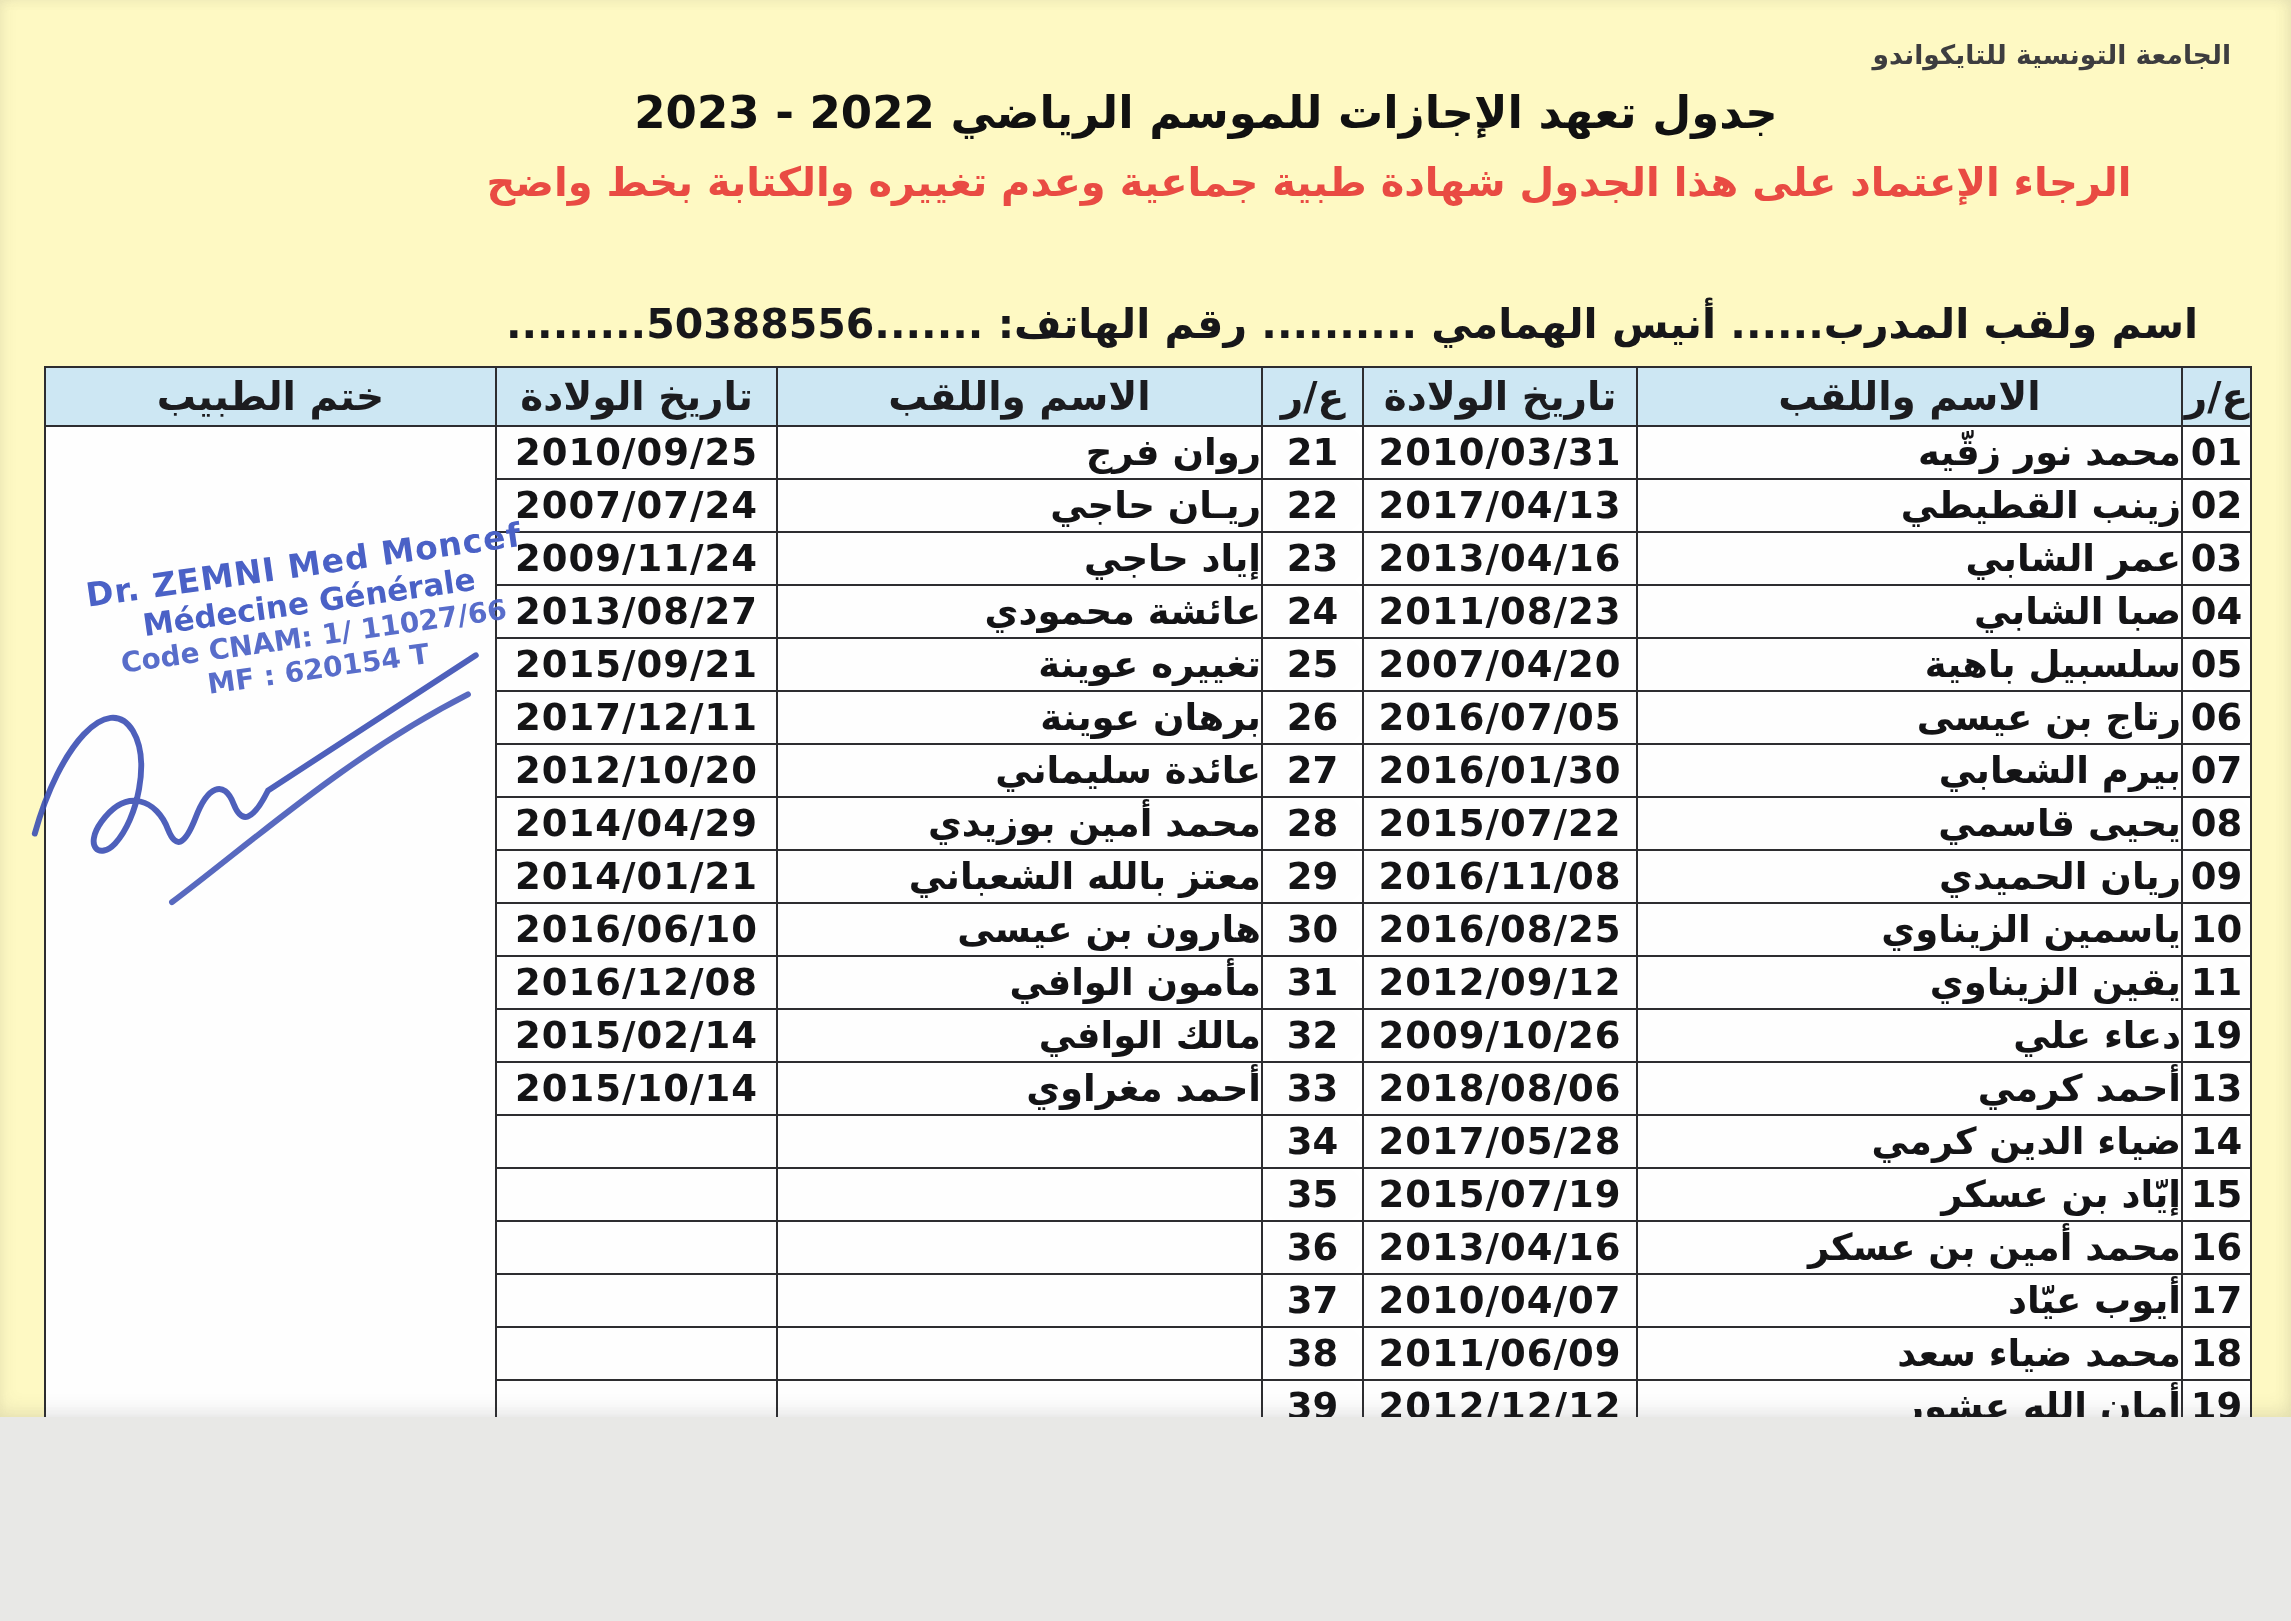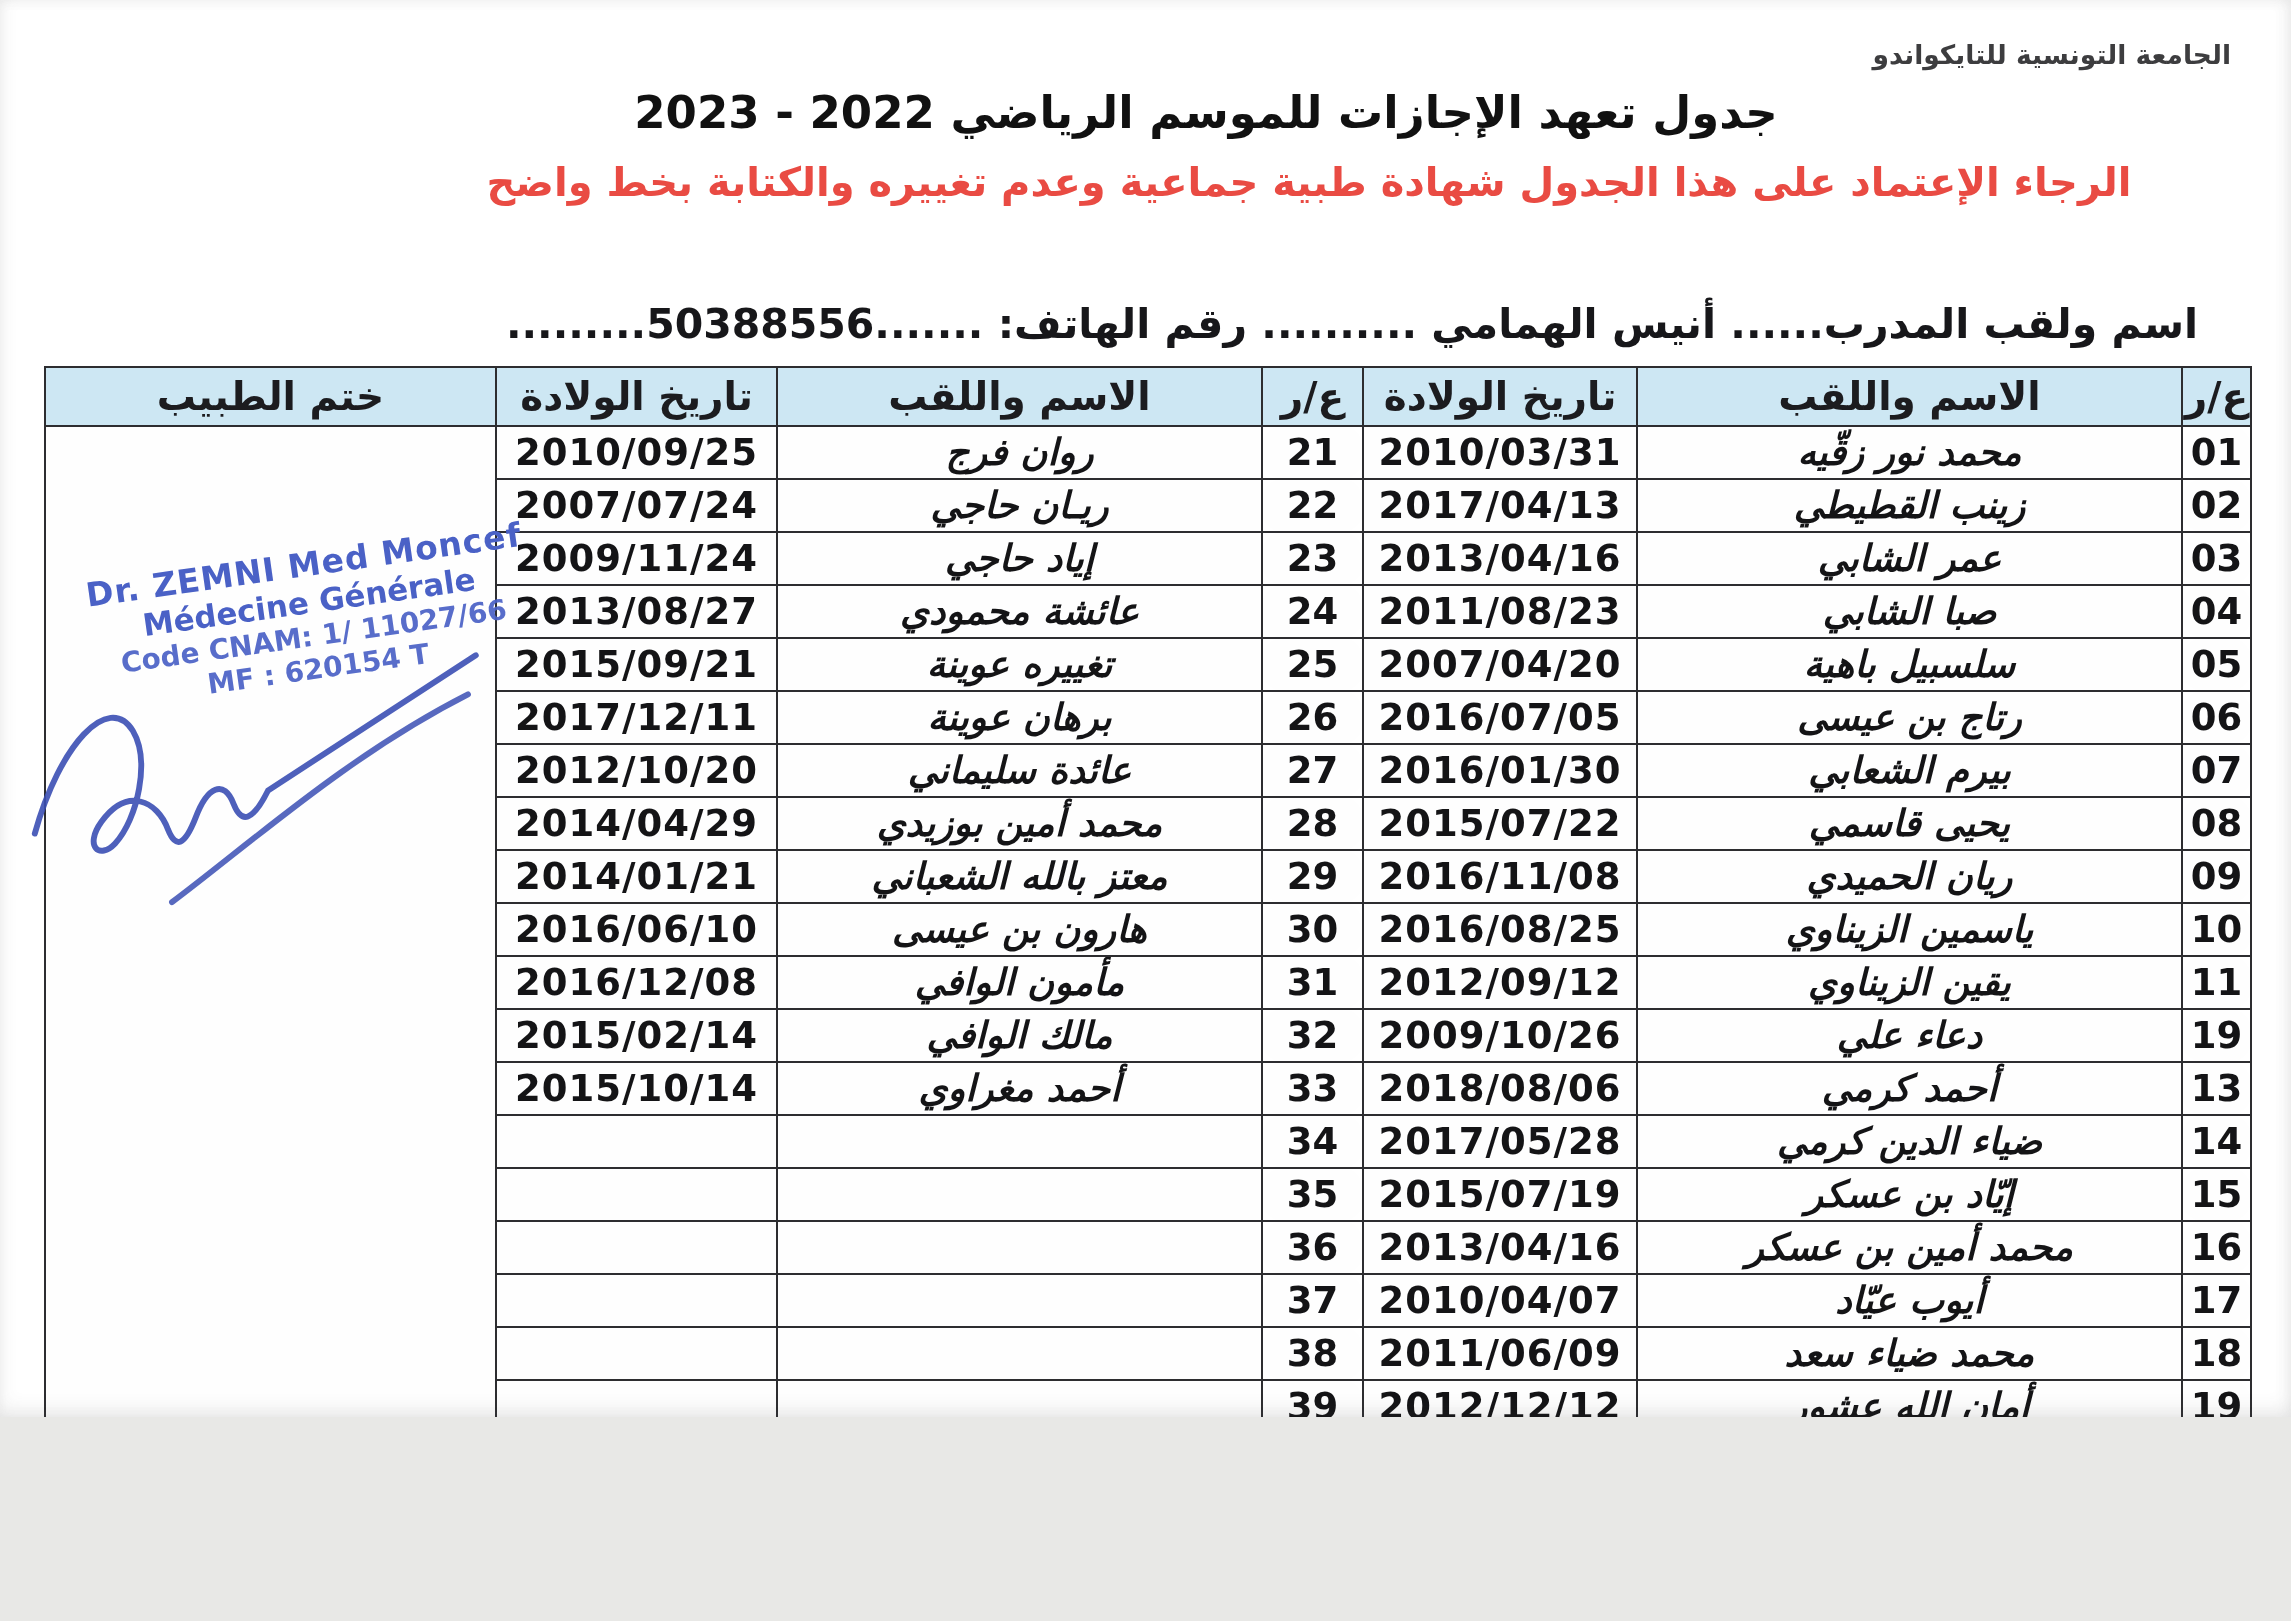--- a/index.html
+++ b/index.html
@@ -1,19 +1,19 @@
 <!DOCTYPE html>
 <html lang="ar"><head>
 <meta charset="utf-8">
 <style>
   html,body{margin:0;padding:0;background:#e8e8e6;}
   .page{
     position:relative;
     width:2292px;height:1417px;
-    background:#ffffff;
+    background:#fef9c3;
     font-family:"DejaVu Sans", sans-serif;
     color:#1a1a1a;
     overflow:hidden;
   }
   .page::after{
     content:"";position:absolute;inset:0;pointer-events:none;
     box-shadow:inset 0 -7.8px 17.6px rgba(80,80,80,.10), inset -5.9px 0 13.7px rgba(80,80,80,.05), inset 0 3.9px 9.8px rgba(120,120,120,.04);
   }
   .fed{
     position:absolute;top:39px;right:61px;
@@ -63,21 +63,21 @@
     font-size:39px;font-weight:bold;color:#1c1c1f;
     text-align:center;vertical-align:middle;margin-left:24px;
   }
   table.roster td{
     height:51px;
     font-size:37px;font-weight:bold;color:#141416;
     vertical-align:middle;
     background:#fefefe;
   }
   td.c-num{text-align:center;border-radius:21px;}
-  td.c-name{text-align:center;padding-right:25.5px;font-style:italic;}
+  td.c-name{text-align:right;padding-right:25.5px;}
   td.c-dob{text-align:center;letter-spacing:1px;}
   td.c-stamp{background:#fdfdfc;}
   col.w-num-r{width:69px;}  col.w-name-r{width:545px;} col.w-dob-r{width:274px;}
   col.w-num-l{width:101px;} col.w-name-l{width:485px;} col.w-dob-l{width:281px;}
   col.w-stamp{width:451px;}
   .stamp-overlay{
     position:absolute;left:93px;top:544px;width:461px;height:323px;
     transform:rotate(-8deg);
     color:#4a61c6;
     text-align:center;

